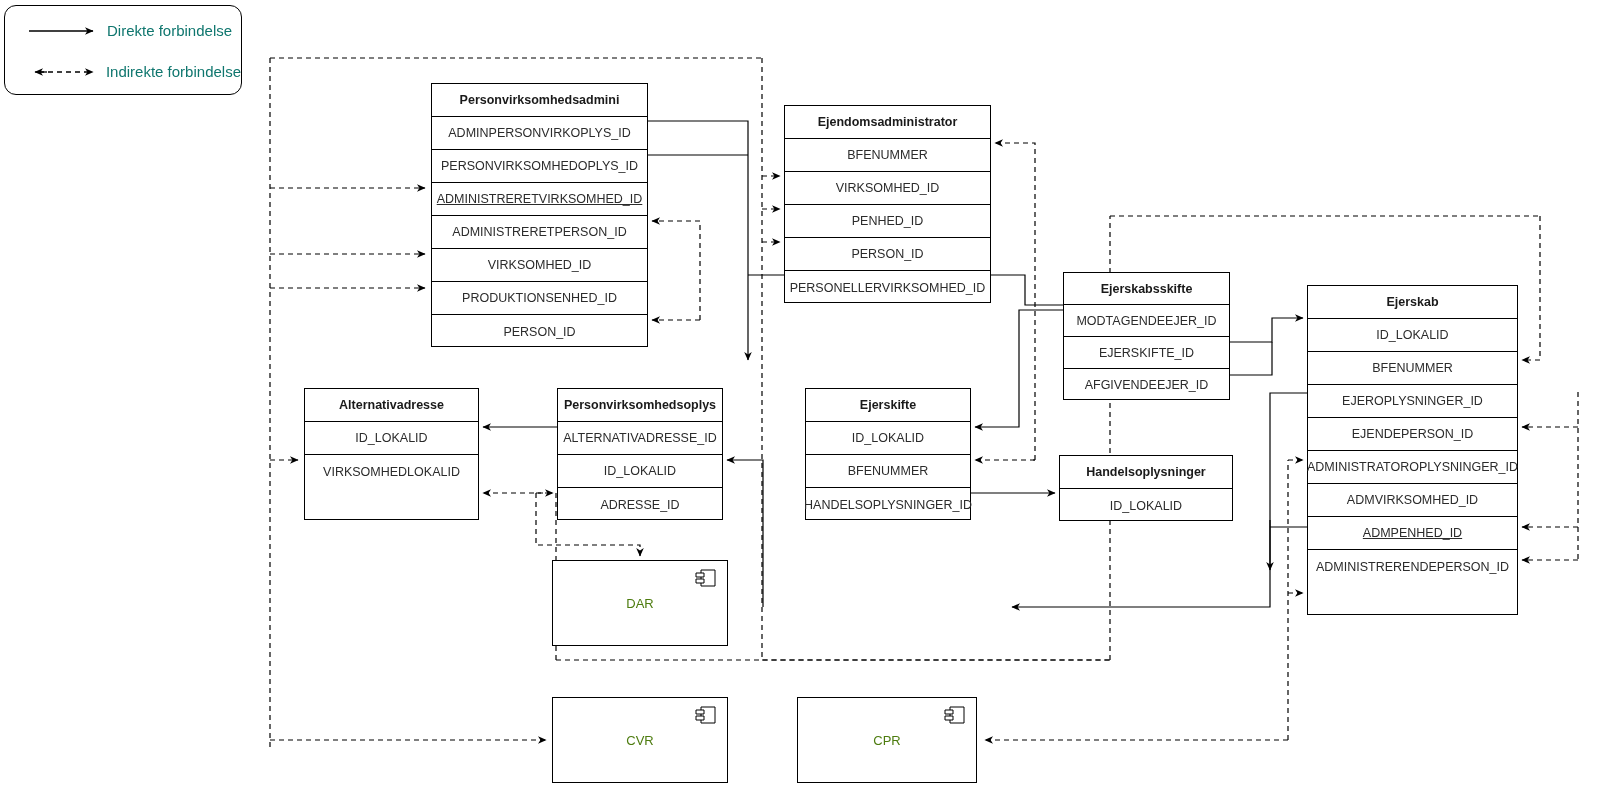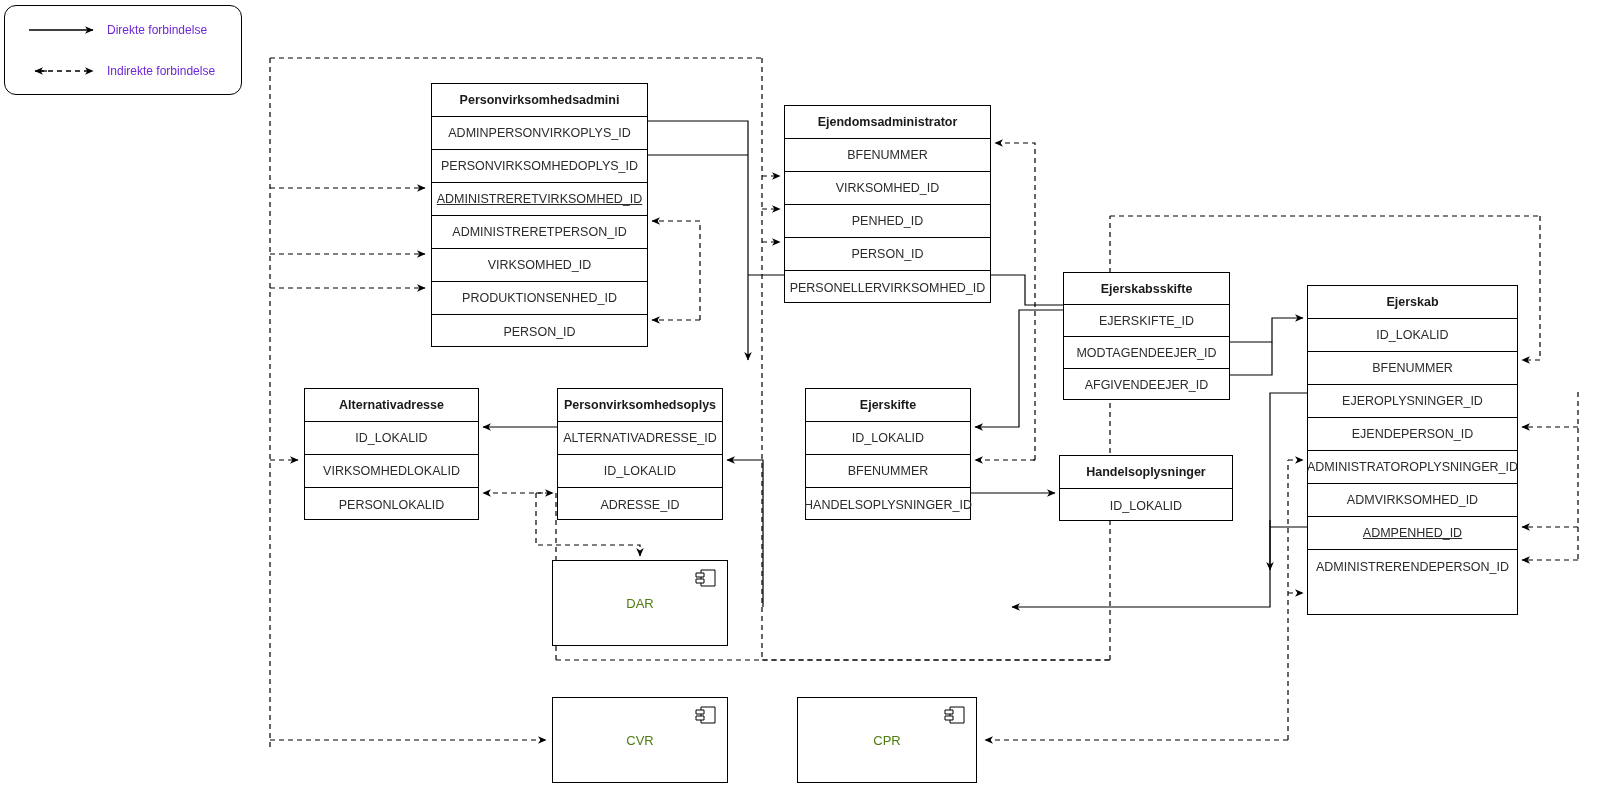--- a/index.html
+++ b/index.html
@@ -2,21 +2,21 @@
 <html><head>
 <meta charset="utf-8">
 <style>
   html,body{margin:0;padding:0;background:#ffffff;}
   body{font-family:"Liberation Sans",sans-serif;}
   #canvas{position:relative;width:1600px;height:802px;overflow:hidden;background:#fff;}
   #wires{position:absolute;left:0;top:0;width:1600px;height:802px;pointer-events:none;}
 
   .legend{position:absolute;border:1px solid #000;border-radius:12px;background:#fff;}
   .legend-row{position:absolute;display:flex;align-items:center;}
-  .legend-label{font-size:12px;color:#6d28d9;white-space:nowrap;}
+  .legend-label{font-size:15px;color:#0f766e;white-space:nowrap;}
 
   .entity{position:absolute;border:1px solid #000;background:#fff;box-sizing:border-box;}
   .entity .hdr{font-size:12.5px;font-weight:bold;color:#1a1a1a;text-align:center;
        border-bottom:1px solid #000;box-sizing:border-box;display:flex;align-items:center;justify-content:center;}
   .entity .row{font-size:12.5px;color:#2b2b2b;text-align:center;box-sizing:border-box;
        border-bottom:1px solid #000;display:flex;align-items:center;justify-content:center;white-space:nowrap;}
   .entity .row:last-child{border-bottom:none;}
 
   .component{position:absolute;border:1px solid #000;background:#fff;box-sizing:border-box;
        display:flex;align-items:center;justify-content:center;}
@@ -140,40 +140,39 @@
       <div class="entity" style="left: 784px; top: 105px; width: 207px; height: 198px;">
         <div class="hdr" style="height: 33px;">Ejendomsadministrator</div>
         <div class="row" style="height: 33px;">BFENUMMER</div>
         <div class="row" style="height: 33px;">VIRKSOMHED_ID</div>
         <div class="row" style="height: 33px;">PENHED_ID</div>
         <div class="row" style="height: 33px;">PERSON_ID</div>
         <div class="row" style="height: 33px;">PERSONELLERVIRKSOMHED_ID</div>
       </div>
       <div class="entity" style="left: 1063px; top: 272px; width: 167px; height: 128px;">
         <div class="hdr" style="height: 32px;">Ejerskabsskifte</div>
+        <div class="row" style="height: 32px;">MODTAGENDEEJER_ID</div>
         <div class="row" style="height: 32px;">EJERSKIFTE_ID</div>
-        <div class="row" style="height: 32px;">MODTAGENDEEJER_ID</div>
         <div class="row" style="height: 32px;">AFGIVENDEEJER_ID</div>
       </div>
       <div class="entity" style="left: 1307px; top: 285px; width: 211px; height: 330px;">
         <div class="hdr" style="height: 33px;">Ejerskab</div>
         <div class="row" style="height: 33px;">ID_LOKALID</div>
         <div class="row" style="height: 33px;">BFENUMMER</div>
         <div class="row" style="height: 33px;">EJEROPLYSNINGER_ID</div>
         <div class="row" style="height: 33px;">EJENDEPERSON_ID</div>
         <div class="row" style="height: 33px;">ADMINISTRATOROPLYSNINGER_ID</div>
         <div class="row" style="height: 33px;">ADMVIRKSOMHED_ID</div>
         <div class="row" style="height: 33px; text-decoration: underline;">ADMPENHED_ID</div>
         <div class="row" style="height: 33px;">ADMINISTRERENDEPERSON_ID</div>
       </div>
       <div class="entity" style="left: 304px; top: 388px; width: 175px; height: 132px;">
         <div class="hdr" style="height: 33px;">Alternativadresse</div>
         <div class="row" style="height: 33px;">ID_LOKALID</div>
         <div class="row" style="height: 33px;">VIRKSOMHEDLOKALID</div>
-        <div class="row" style="height: 33px;">PERSONLOKALID</div>
       </div>
       <div class="entity" style="left: 557px; top: 388px; width: 166px; height: 132px;">
         <div class="hdr" style="height: 33px;">Personvirksomhedsoplys</div>
         <div class="row" style="height: 33px;">ALTERNATIVADRESSE_ID</div>
         <div class="row" style="height: 33px;">ID_LOKALID</div>
         <div class="row" style="height: 33px;">ADRESSE_ID</div>
       </div>
       <div class="entity" style="left: 805px; top: 388px; width: 166px; height: 132px;">
         <div class="hdr" style="height: 33px;">Ejerskifte</div>
         <div class="row" style="height: 33px;">ID_LOKALID</div>

